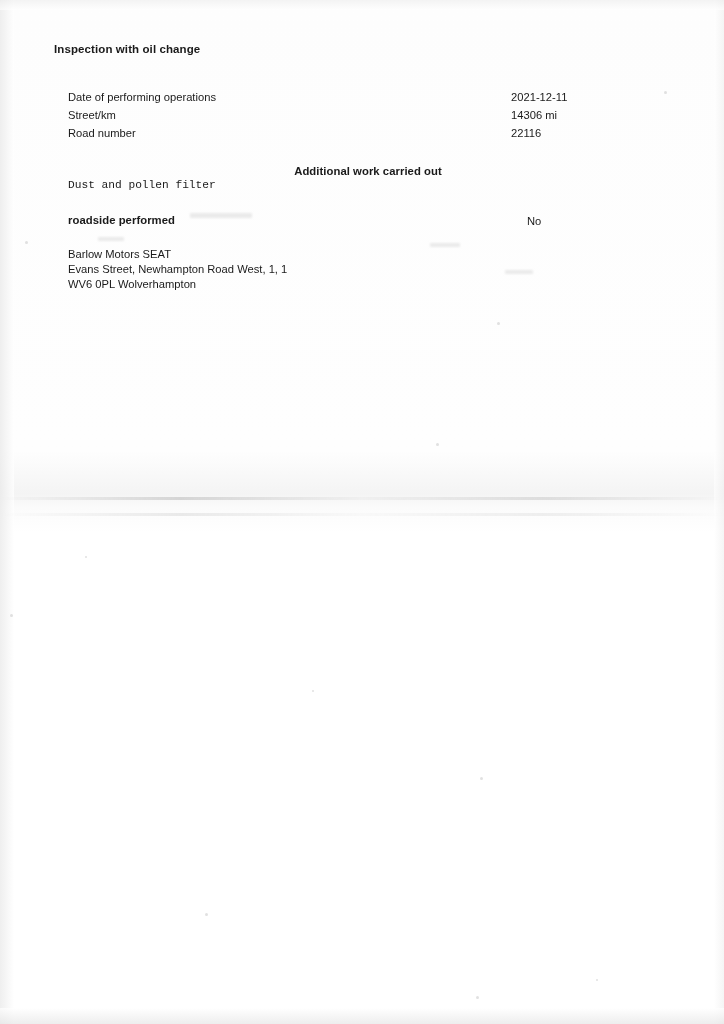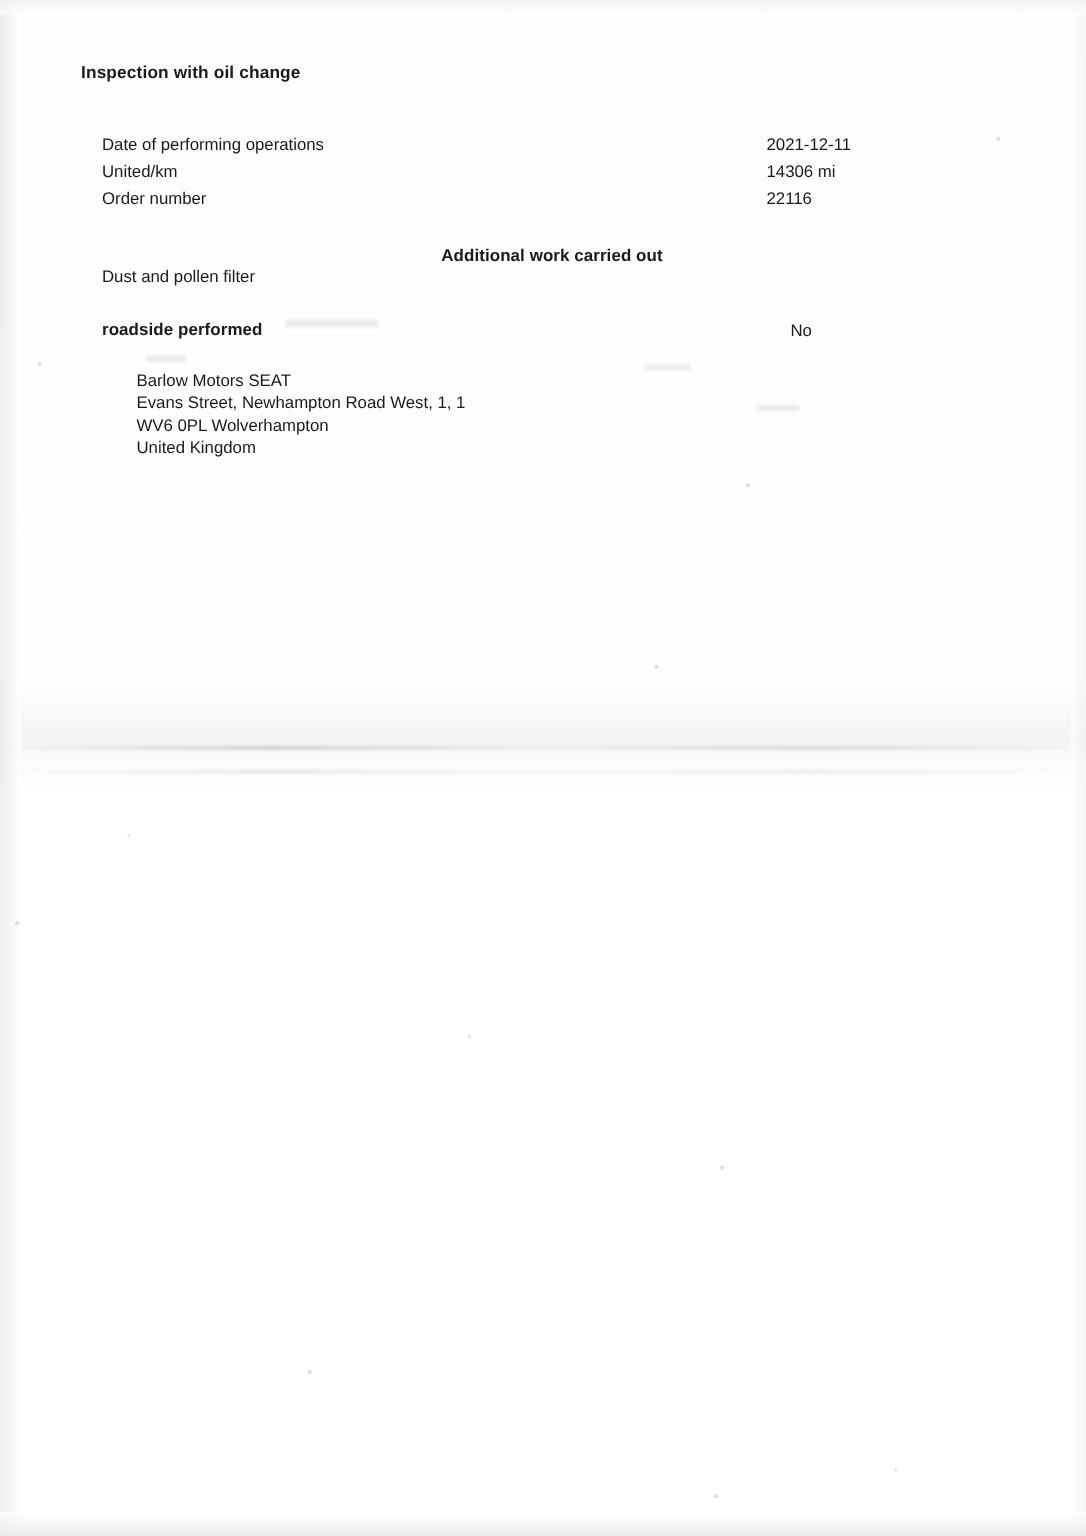--- a/index.html
+++ b/index.html
@@ -109,26 +109,26 @@
     top: 0;
   }
   .heading {
     font-size: 11.3px;
     font-weight: bold;
     letter-spacing: .05px;
     text-align: center;
   }
   .plain {
     font-size: 11.2px;
+    font-family: Liberation Mono, monospace;
   }
   .block-line {
     height: 15px;
     font-size: 11.2px;
     white-space: nowrap;
-    margin-left: 23px;
   }
 
   
   .streak {
     position: absolute;
     left: 0;
     right: 0;
     height: 3px;
     background: linear-gradient(to right, rgba(200,200,200,.0), rgba(185,185,185,.55), rgba(205,205,205,.15), rgba(190,190,190,.45), rgba(210,210,210,0));
     filter: blur(.6px);
@@ -166,41 +166,40 @@
 <div class="content">
 
   <div class="doc-title">Inspection with oil change</div>
 
   <div class="section" style="top:91px; width:600px;">
     <div class="row">
       <span class="label">Date of performing operations</span>
       <span class="value">2021-12-11</span>
     </div>
     <div class="row">
-      <span class="label">United/km</span>
+      <span class="label">Street/km</span>
       <span class="value">14306 mi</span>
     </div>
     <div class="row">
-      <span class="label">Order number</span>
+      <span class="label">Road number</span>
       <span class="value">22116</span>
     </div>
   </div>
 
   <div class="section" style="top:165px; width:600px;">
     <div class="heading">Additional work carried out</div>
     <div class="plain" style="margin-top:2px;">Dust and pollen filter</div>
   </div>
 
   <div class="section" style="top:214px; width:600px;">
     <div class="row">
       <span class="label heading">roadside performed</span>
       <span class="value" style="left:459px; top:1px;">No</span>
     </div>
   </div>
 
   <div class="section" style="top:245px; width:600px;">
     <div class="block-line" style="margin-top:3px;">Barlow Motors SEAT</div>
     <div class="block-line">Evans Street, Newhampton Road West, 1, 1</div>
     <div class="block-line">WV6 0PL Wolverhampton</div>
-    <div class="block-line">United Kingdom</div>
   </div>
 
 </div>
 
 </body></html>

